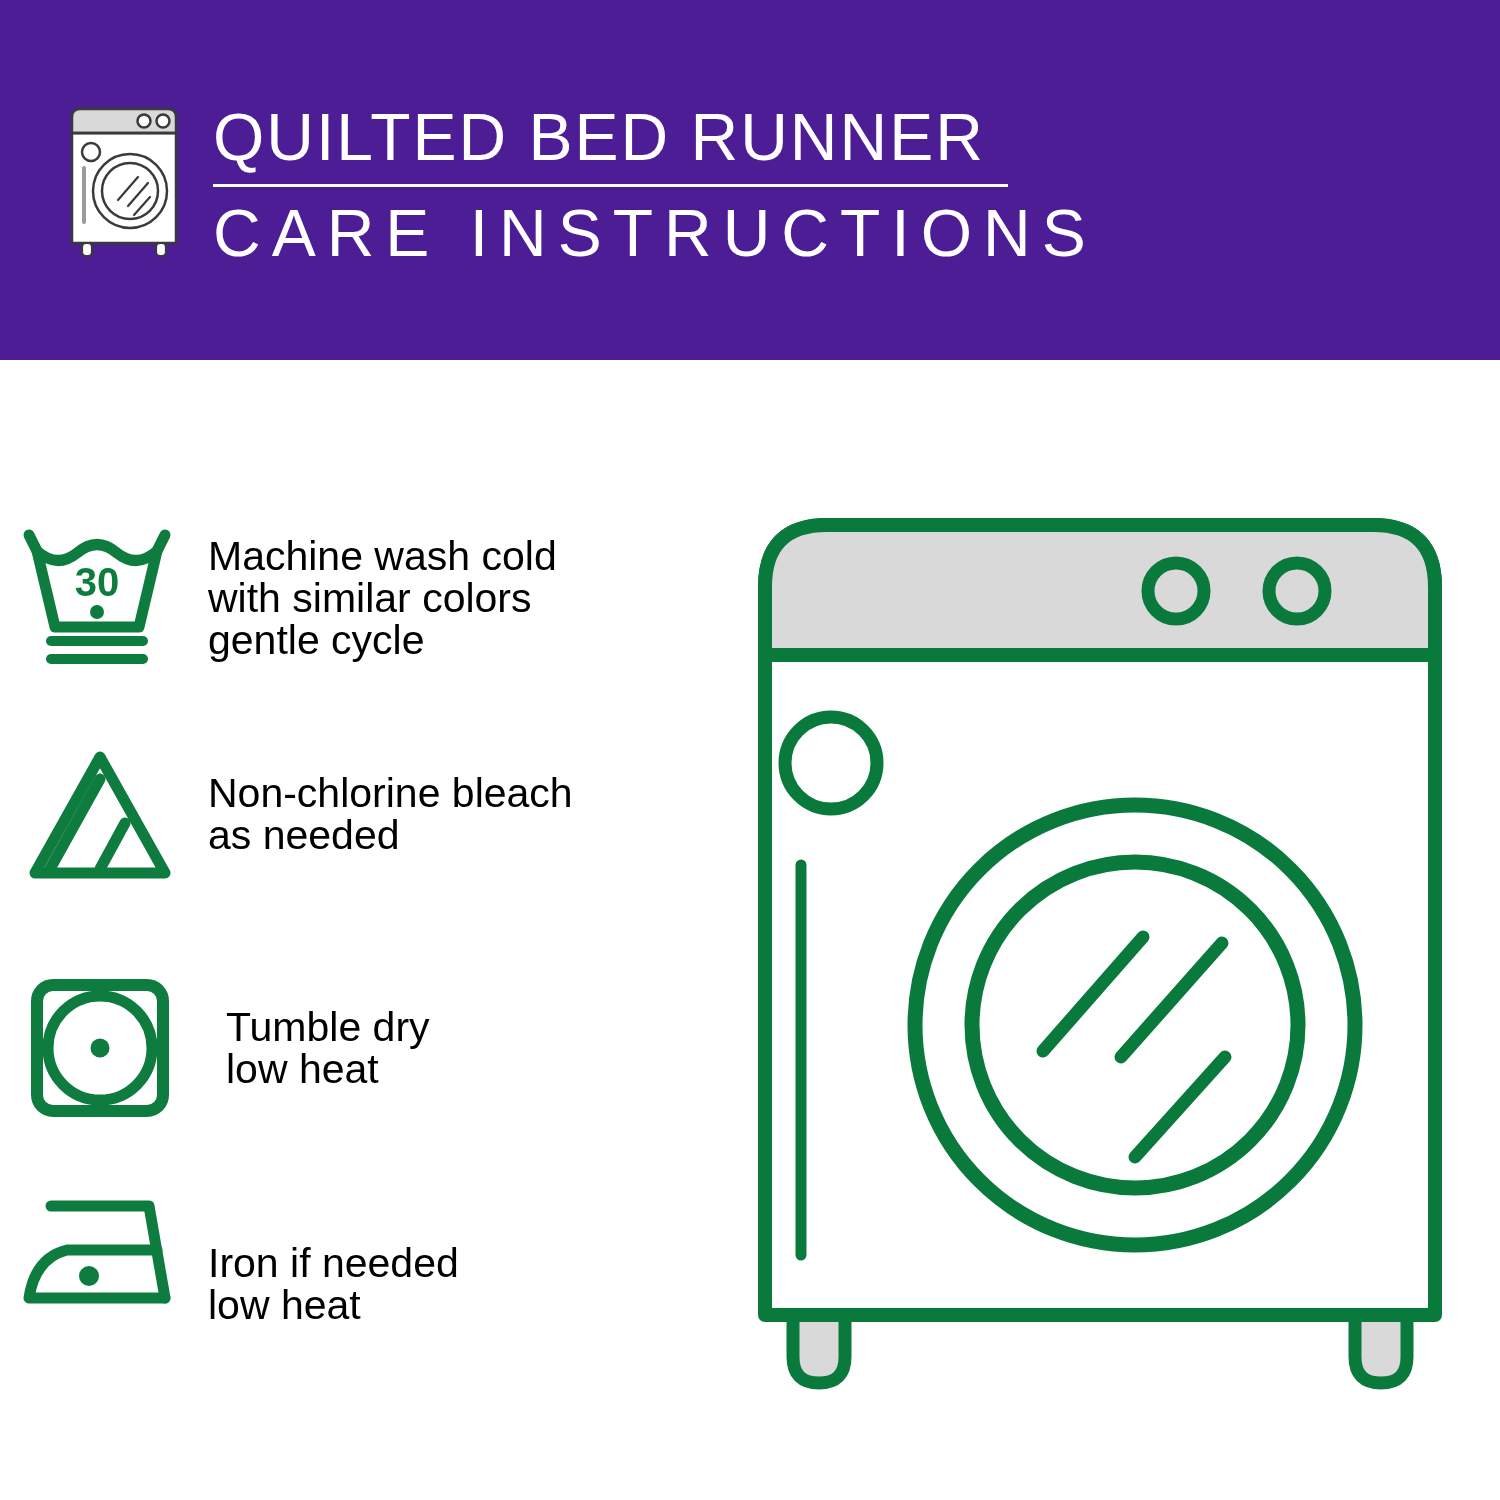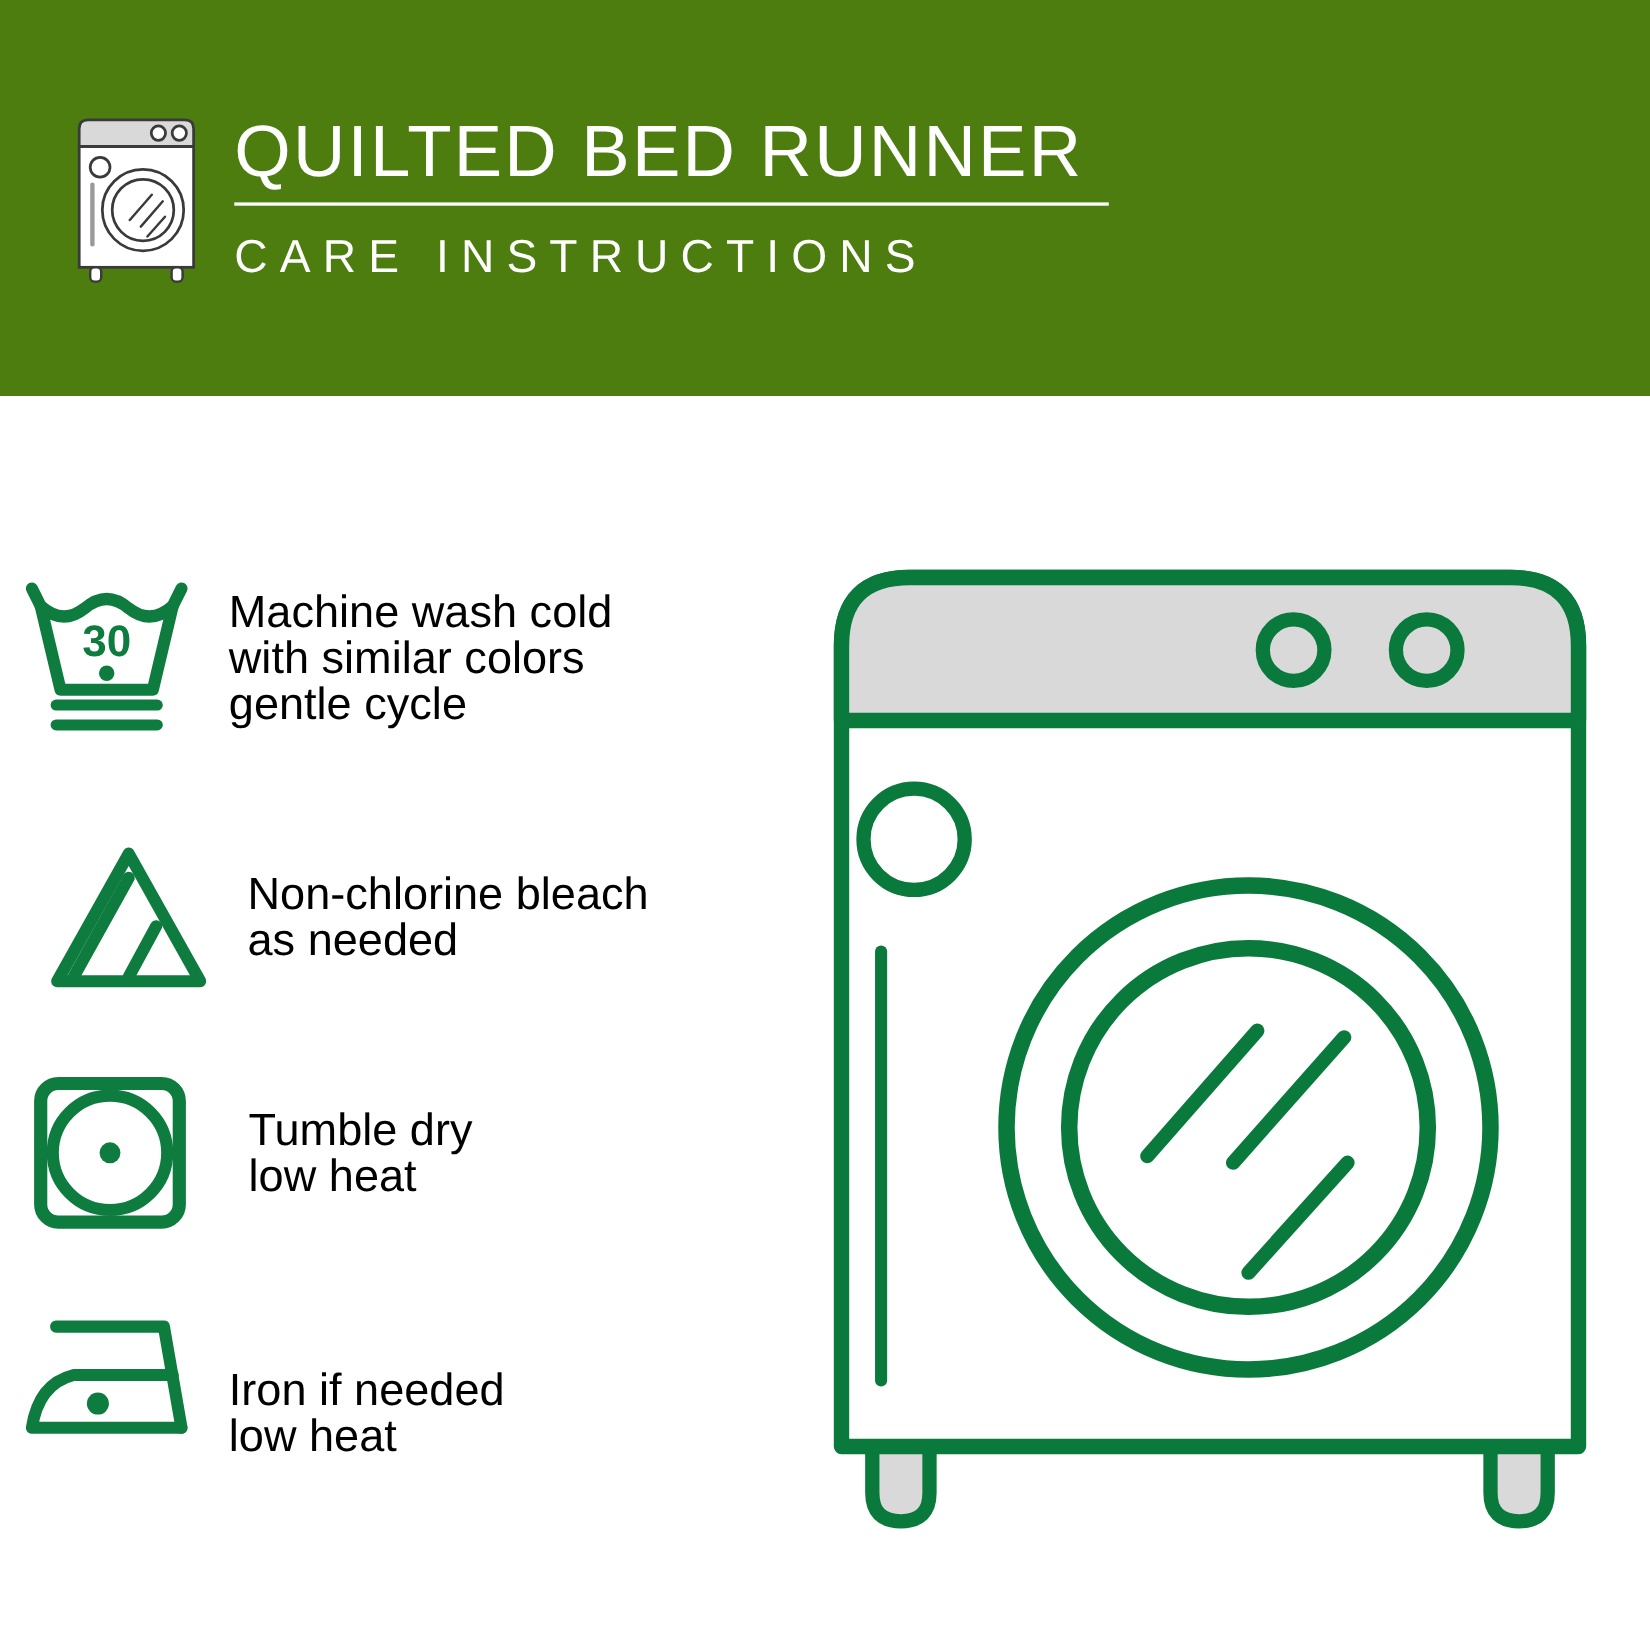--- a/index.html
+++ b/index.html
@@ -15,21 +15,21 @@
     overflow: hidden;
     position: relative;
   }
 
   
   #header-band {
     position: absolute;
     left: 0; top: 0;
     width: 1500px;
     height: 360px;
-    background: #4d7c0f;
+    background: #4c1d95;
     box-sizing: border-box;
   }
   #header-logo {
     position: absolute;
     left: 62px;
     top: 103px;
     width: 124px;
     height: 155px;
   }
   #header-text-block {
@@ -49,21 +49,21 @@
   }
   #header-divider {
     width: 795px;
     height: 3px;
     background: #ffffff;
     margin-top: 8px;
     margin-bottom: 10px;
   }
   #header-subtitle {
     font-family: "Liberation Sans", sans-serif;
-    font-size: 42px;
+    font-size: 66px;
     font-weight: 300;
     color: #ffffff;
     letter-spacing: 11px;
     line-height: 72px;
     white-space: nowrap;
   }
 
   
   #symbol-list {
     position: absolute;
@@ -90,21 +90,21 @@
     font-family: "Liberation Sans", sans-serif;
     font-size: 41px;
     font-weight: 400;
     color: #000000;
     line-height: 42px;
     white-space: pre-line;
     padding-left: 8px;
   }
 
   #row-wash   { top: 148px; height: 180px; }
-  #row-bleach { top: 388px; height: 170px; padding-left: 17px; }
+  #row-bleach { top: 369px; height: 170px; }
   #row-dry    { top: 598px; height: 180px; gap: 18px; }
   #row-iron   { top: 786px; height: 180px; align-items: flex-end; }
 
   
   #machine-illustration {
     position: absolute;
     left: 735px;
     top: 495px;
     width: 730px;
     height: 905px;

